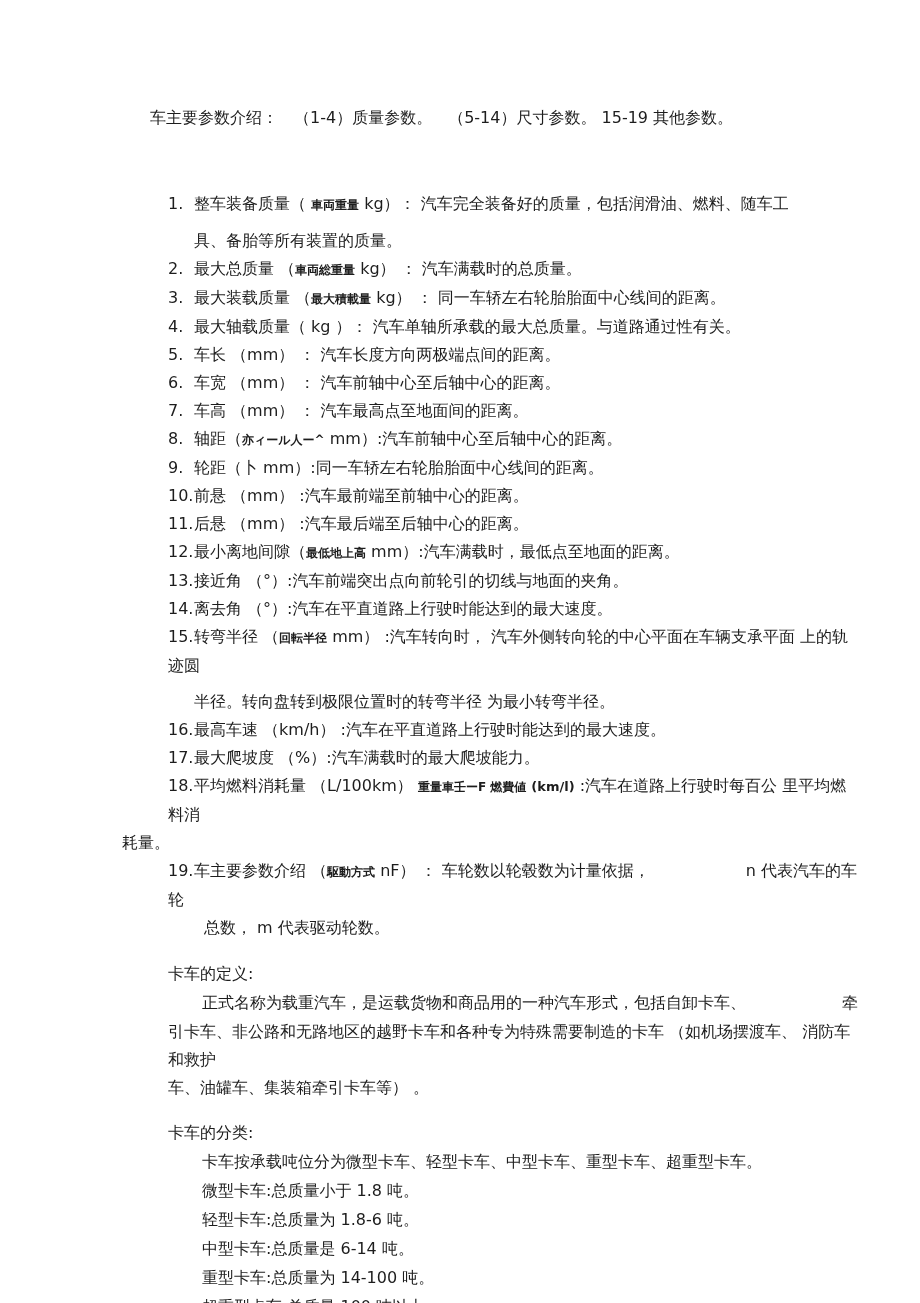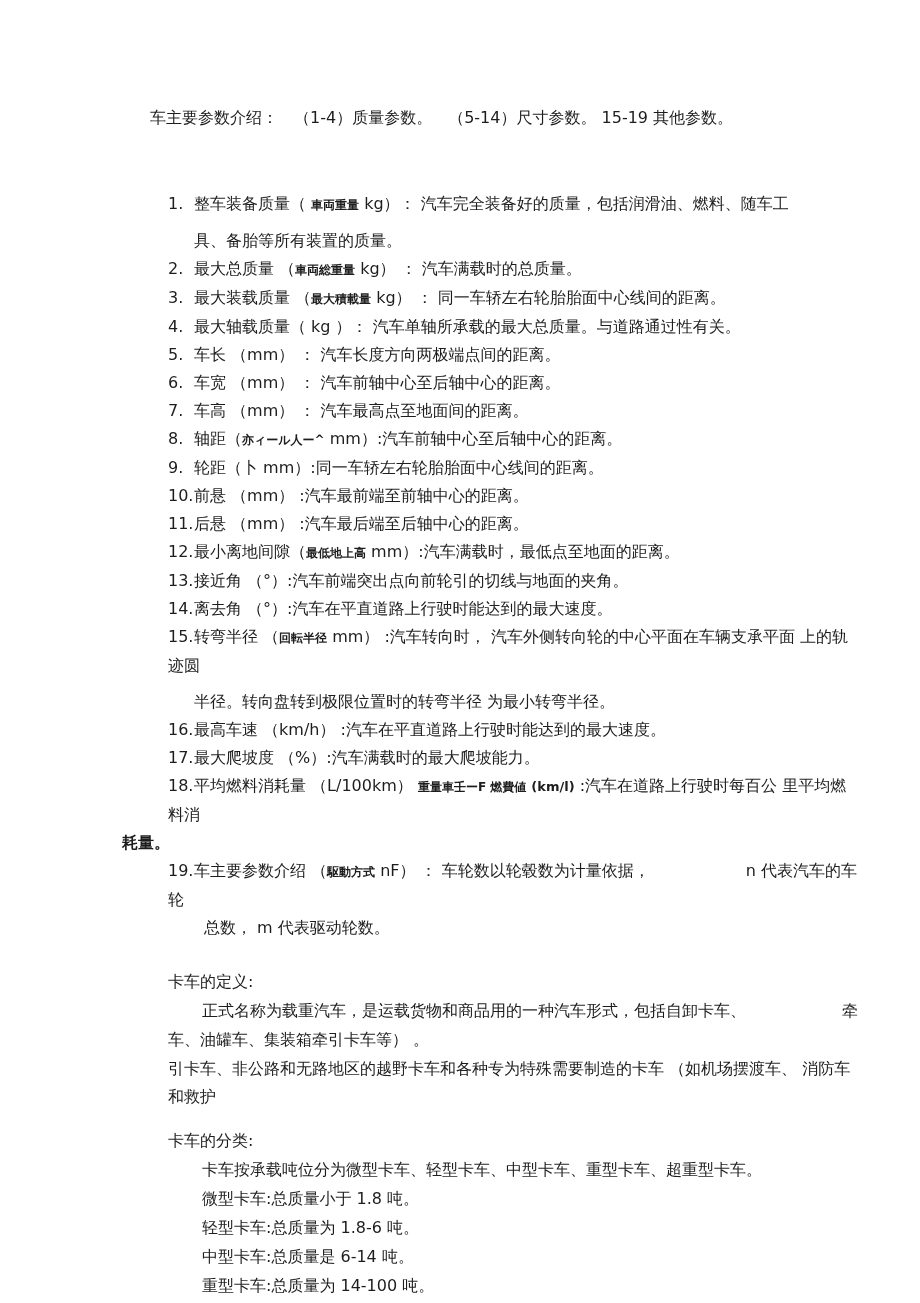--- a/index.html
+++ b/index.html
@@ -8,24 +8,24 @@
     font-family:"DejaVu Sans","Liberation Sans",sans-serif;
     color:#1d1d1d;
   }
   .doc{padding:104px 62px 0 122px;font-size:16px;line-height:28px;}
   .title{margin-left:28px;margin-bottom:58px;white-space:pre-wrap;}
   .plist{margin-left:46px;}
   .item .line{min-height:28px;white-space:pre-wrap;}
   .num{display:inline-block;width:26px;}
   .cont{padding-left:26px;margin-top:8px;}
   .indent2{padding-left:36px;}
-  .outdent{margin-left:-46px;font-weight:bold;}
+  .outdent{margin-left:-46px;}
   .sm{font-size:12px;font-weight:600;}
   .smb{font-size:13px;font-weight:700;}
-  .section{margin-left:46px;margin-top:26px;}
+  .section{margin-left:46px;margin-top:18px;}
   .section .line{min-height:29px;white-space:pre-wrap;}
   .sec-heading{min-height:29px;}
   .pindent{padding-left:34px;}
   .flexline{display:flex;justify-content:space-between;}
   .section-class{margin-top:16px;}
 </style>
 </head>
 <body>
 
 <div class="doc">
@@ -92,22 +92,22 @@
       <div class="item">
         <div class="line"><span class="num">19.</span><span>车主要参数介绍 （</span><span class="sm">駆動方式</span><span> nF） ： 车轮数以轮毂数为计量依据，　　　　　　n 代表汽车的车轮</span></div>
         <div class="line indent2"><span>总数， m 代表驱动轮数。</span></div>
       </div>
     </div>
 
   <div class="section">
     <div class="line sec-heading">卡车的定义:</div>
     <div id="def-lines">
         <div class="line pindent flexline"><span>正式名称为载重汽车，是运载货物和商品用的一种汽车形式，包括自卸卡车、</span><span>牵</span></div>
+        <div class="line">引卡车、非公路和无路地区的越野卡车和各种专为特殊需要制造的卡车 （如机场摆渡车、 消防车和救护</div>
         <div class="line">车、油罐车、集装箱牵引卡车等） 。</div>
-        <div class="line">引卡车、非公路和无路地区的越野卡车和各种专为特殊需要制造的卡车 （如机场摆渡车、 消防车和救护</div>
       </div>
   </div>
 
   <div class="section section-class">
     <div class="line sec-heading">卡车的分类:</div>
     <div id="class-lines">
         <div class="line pindent">卡车按承载吨位分为微型卡车、轻型卡车、中型卡车、重型卡车、超重型卡车。</div>
         <div class="line pindent">微型卡车:总质量小于 1.8 吨。</div>
         <div class="line pindent">轻型卡车:总质量为 1.8-6 吨。</div>
         <div class="line pindent">中型卡车:总质量是 6-14 吨。</div>

